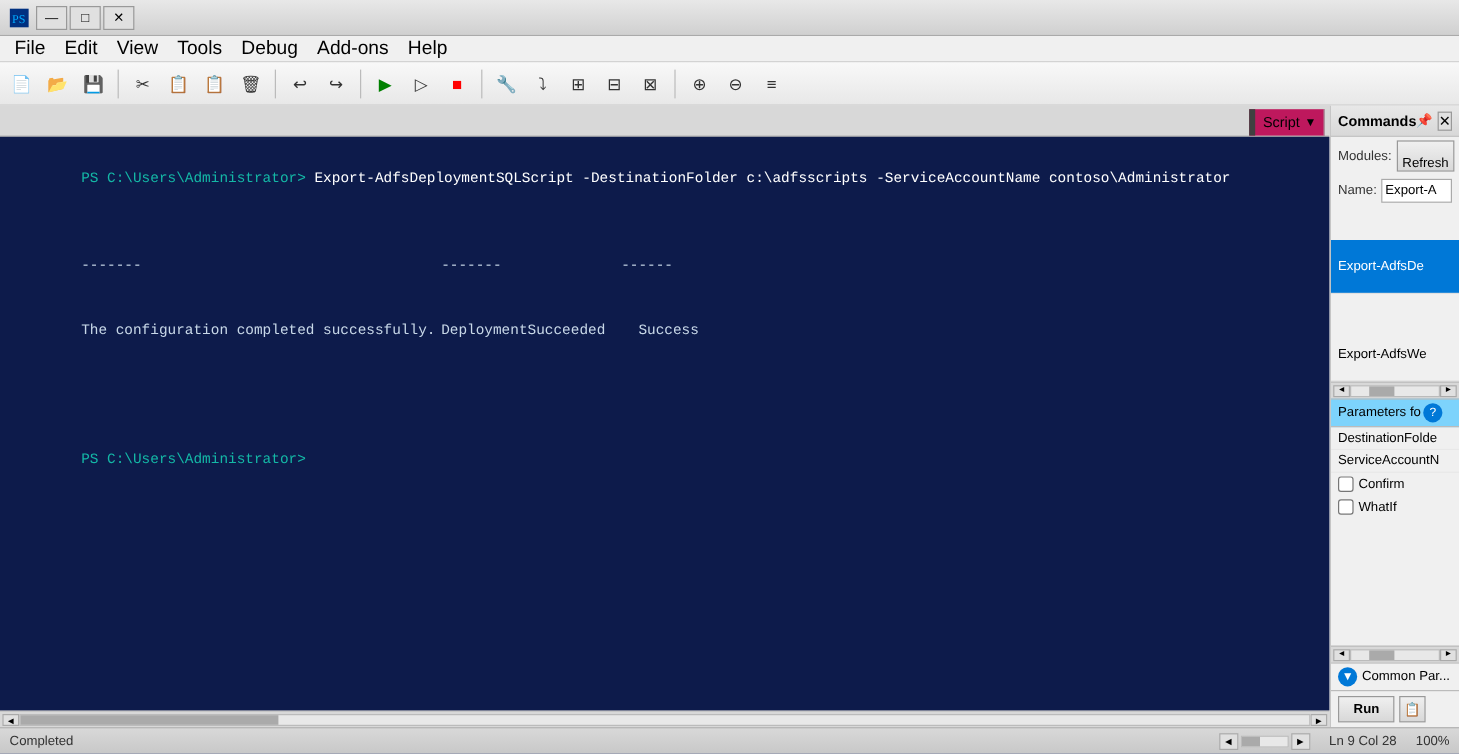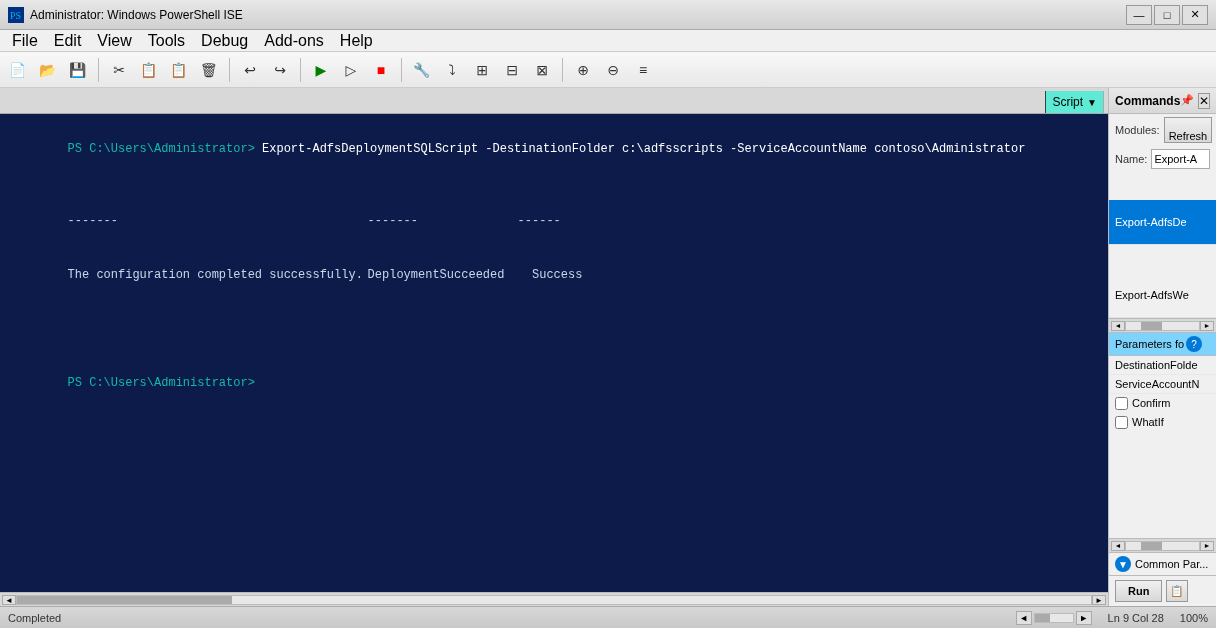--- a/index.html
+++ b/index.html
@@ -234,21 +234,21 @@
       white-space: nowrap;
       overflow: hidden;
       text-overflow: ellipsis;
       flex-shrink: 0;
     }
 
     .param-checkbox {
       padding: 3px 6px;
       font-size: 11px;
       display: flex;
-      align-items: flex-start;
+      align-items: center;
       gap: 4px;
       flex-shrink: 0;
     }
     .param-checkbox input { cursor: pointer; }
 
     .cmd-spacer { flex: 1; }
 
     .cmd-mini-scrollbar2 {
       height: 14px;
       background: #d8d8d8;
@@ -341,21 +341,20 @@
 </head>
 <body>
 
 <div class="title-bar">
   <div class="title-bar-icon">
     <svg width="16" height="16" viewBox="0 0 16 16">
       <rect width="16" height="16" fill="#003080"></rect>
       <text x="2" y="12" font-size="10" fill="#00aaff" font-family="Consolas">PS</text>
     </svg>
   </div>
-  <span class="title-bar-text">Administrator: Windows PowerShell ISE</span>
   <div class="title-bar-controls">
     <button class="title-btn">—</button>
     <button class="title-btn">□</button>
     <button class="title-btn close">✕</button>
   </div>
 </div>
 
 <div class="menu-bar">
   <div class="menu-item">File</div>
   <div class="menu-item">Edit</div>
@@ -394,21 +393,21 @@
   <button class="tb-btn" title="Snippets">≡</button>
 </div>
 
 <div class="main-area">
 
   <div class="console-wrapper">
 
     <div class="tab-bar">
       <div style="flex:1; display:flex; align-items:flex-end; gap:2px; padding-left:4px;">
       </div>
-      <div style="display:flex; align-items:center; padding: 2px 6px; background:#5eead4; border-left:1px solid #404040; border-right:1px solid #aaa; height:22px; gap:4px;">
+      <div style="display:flex; align-items:center; padding: 2px 6px; background:#be185d; border-left:5px solid #404040; border-right:1px solid #aaa; height:22px; gap:4px;">
         <span style="font-size:12px;">Script</span>
         <span style="font-size:10px;">▼</span>
       </div>
     </div>
 
     <div class="console">
       <div class="console-line">
         <span class="console-prompt">PS C:\Users\Administrator&gt; </span><span class="console-cmd">Export-AdfsDeploymentSQLScript -DestinationFolder c:\adfsscripts -ServiceAccountName contoso\Administrator</span>
       </div>
       <div class="console-line">&nbsp;</div>

